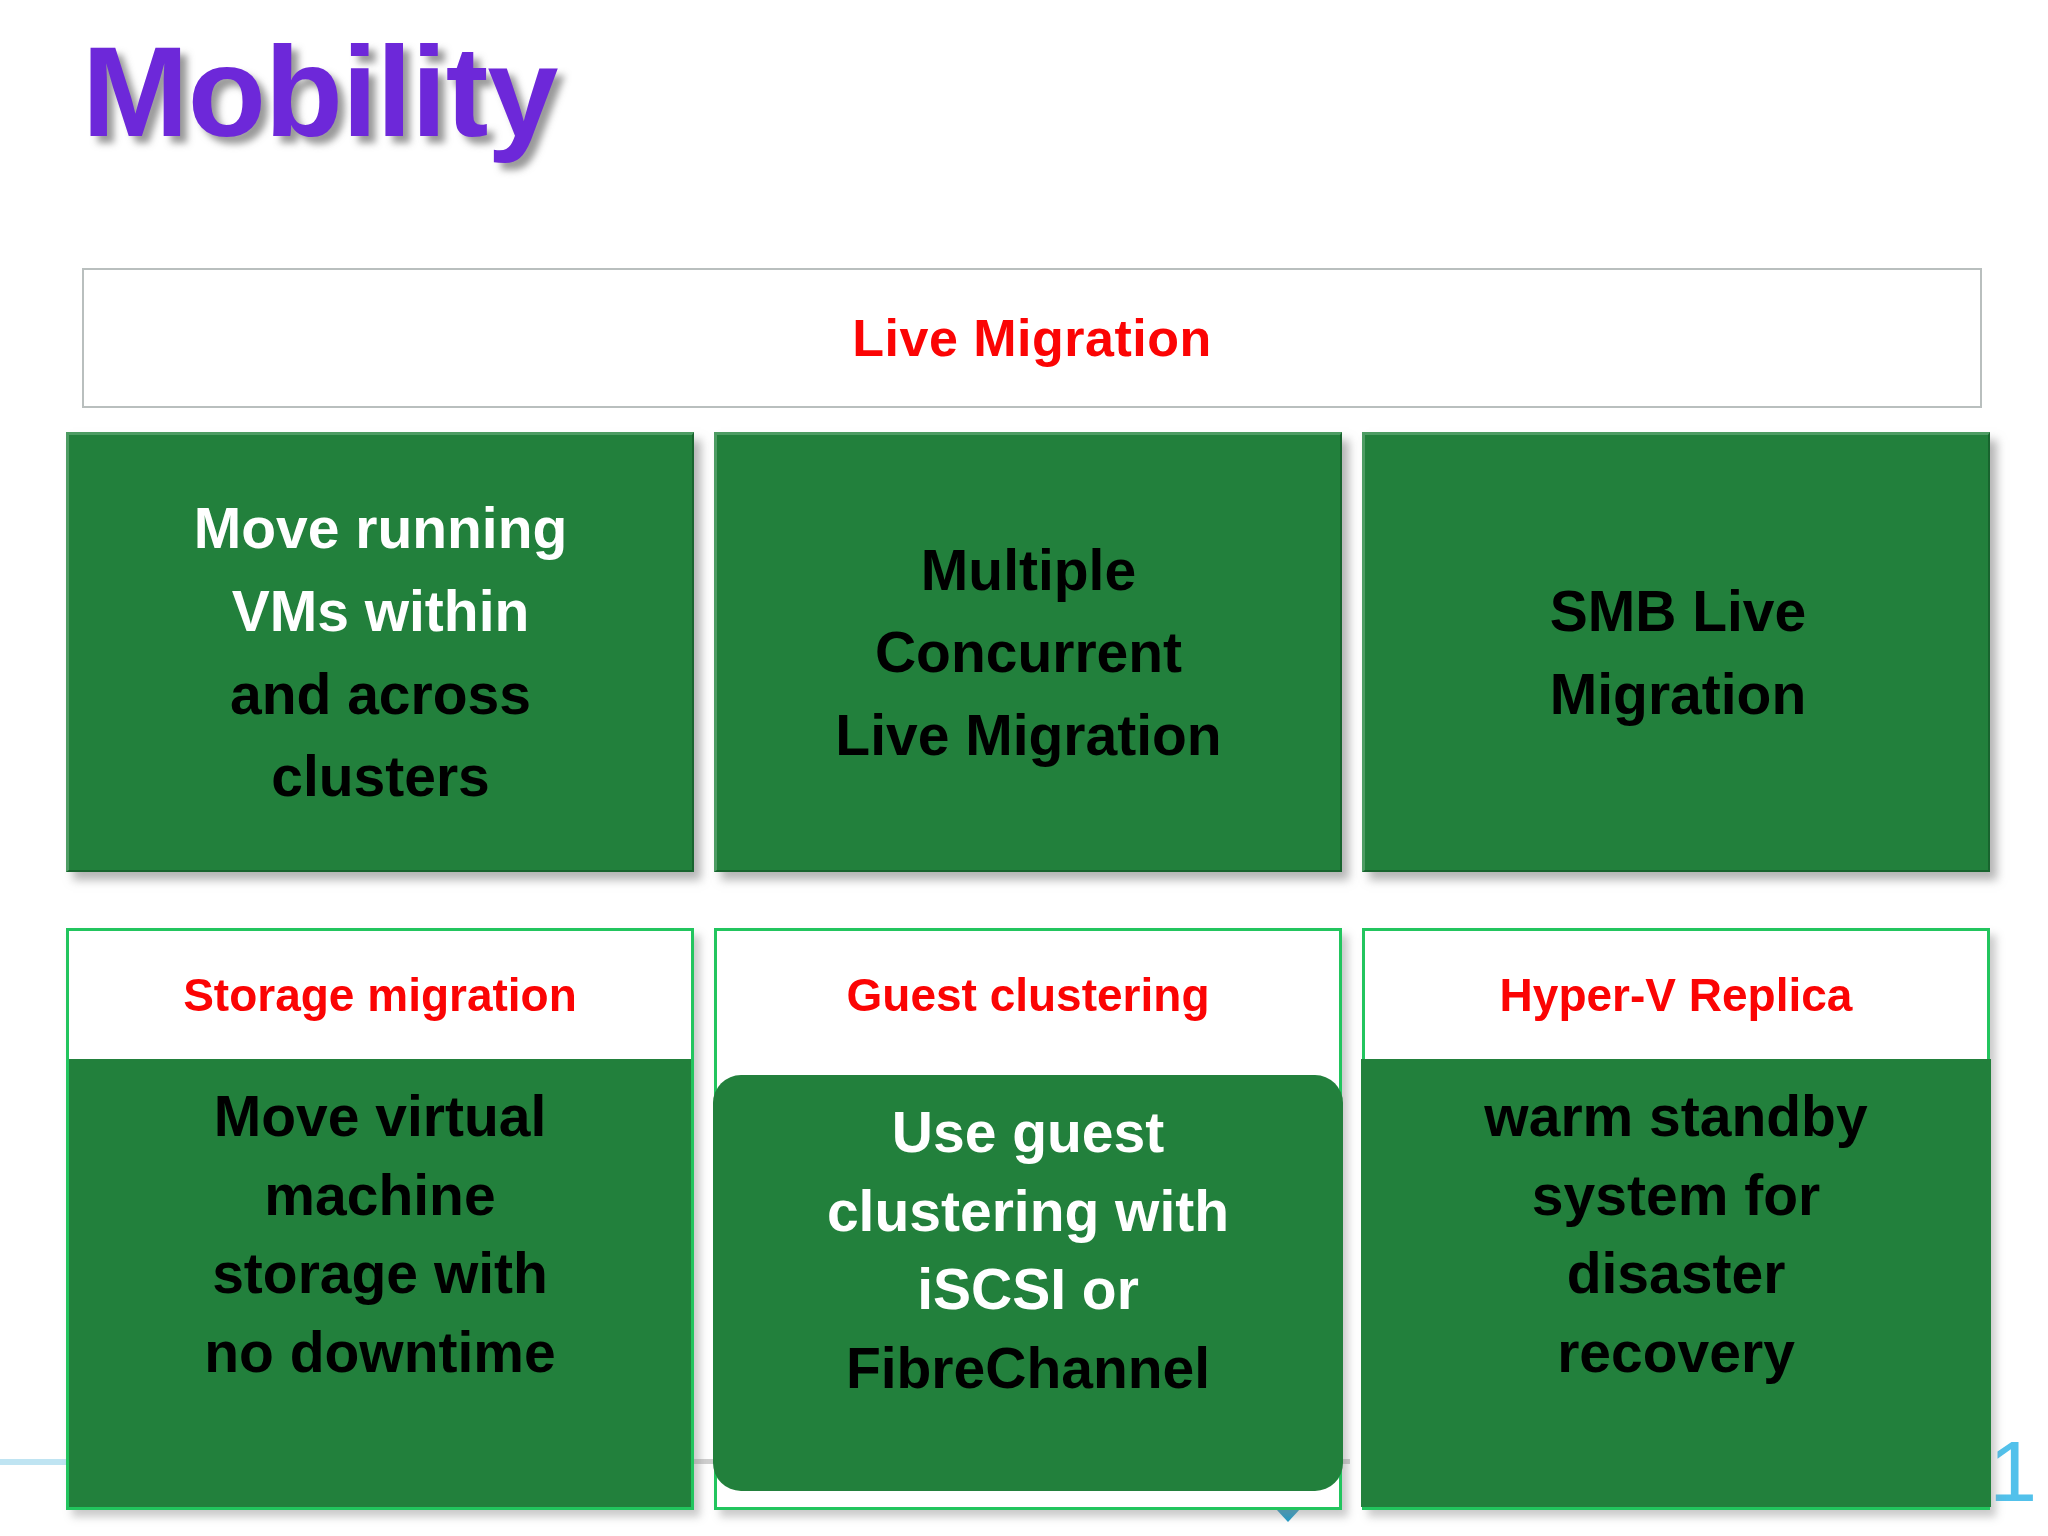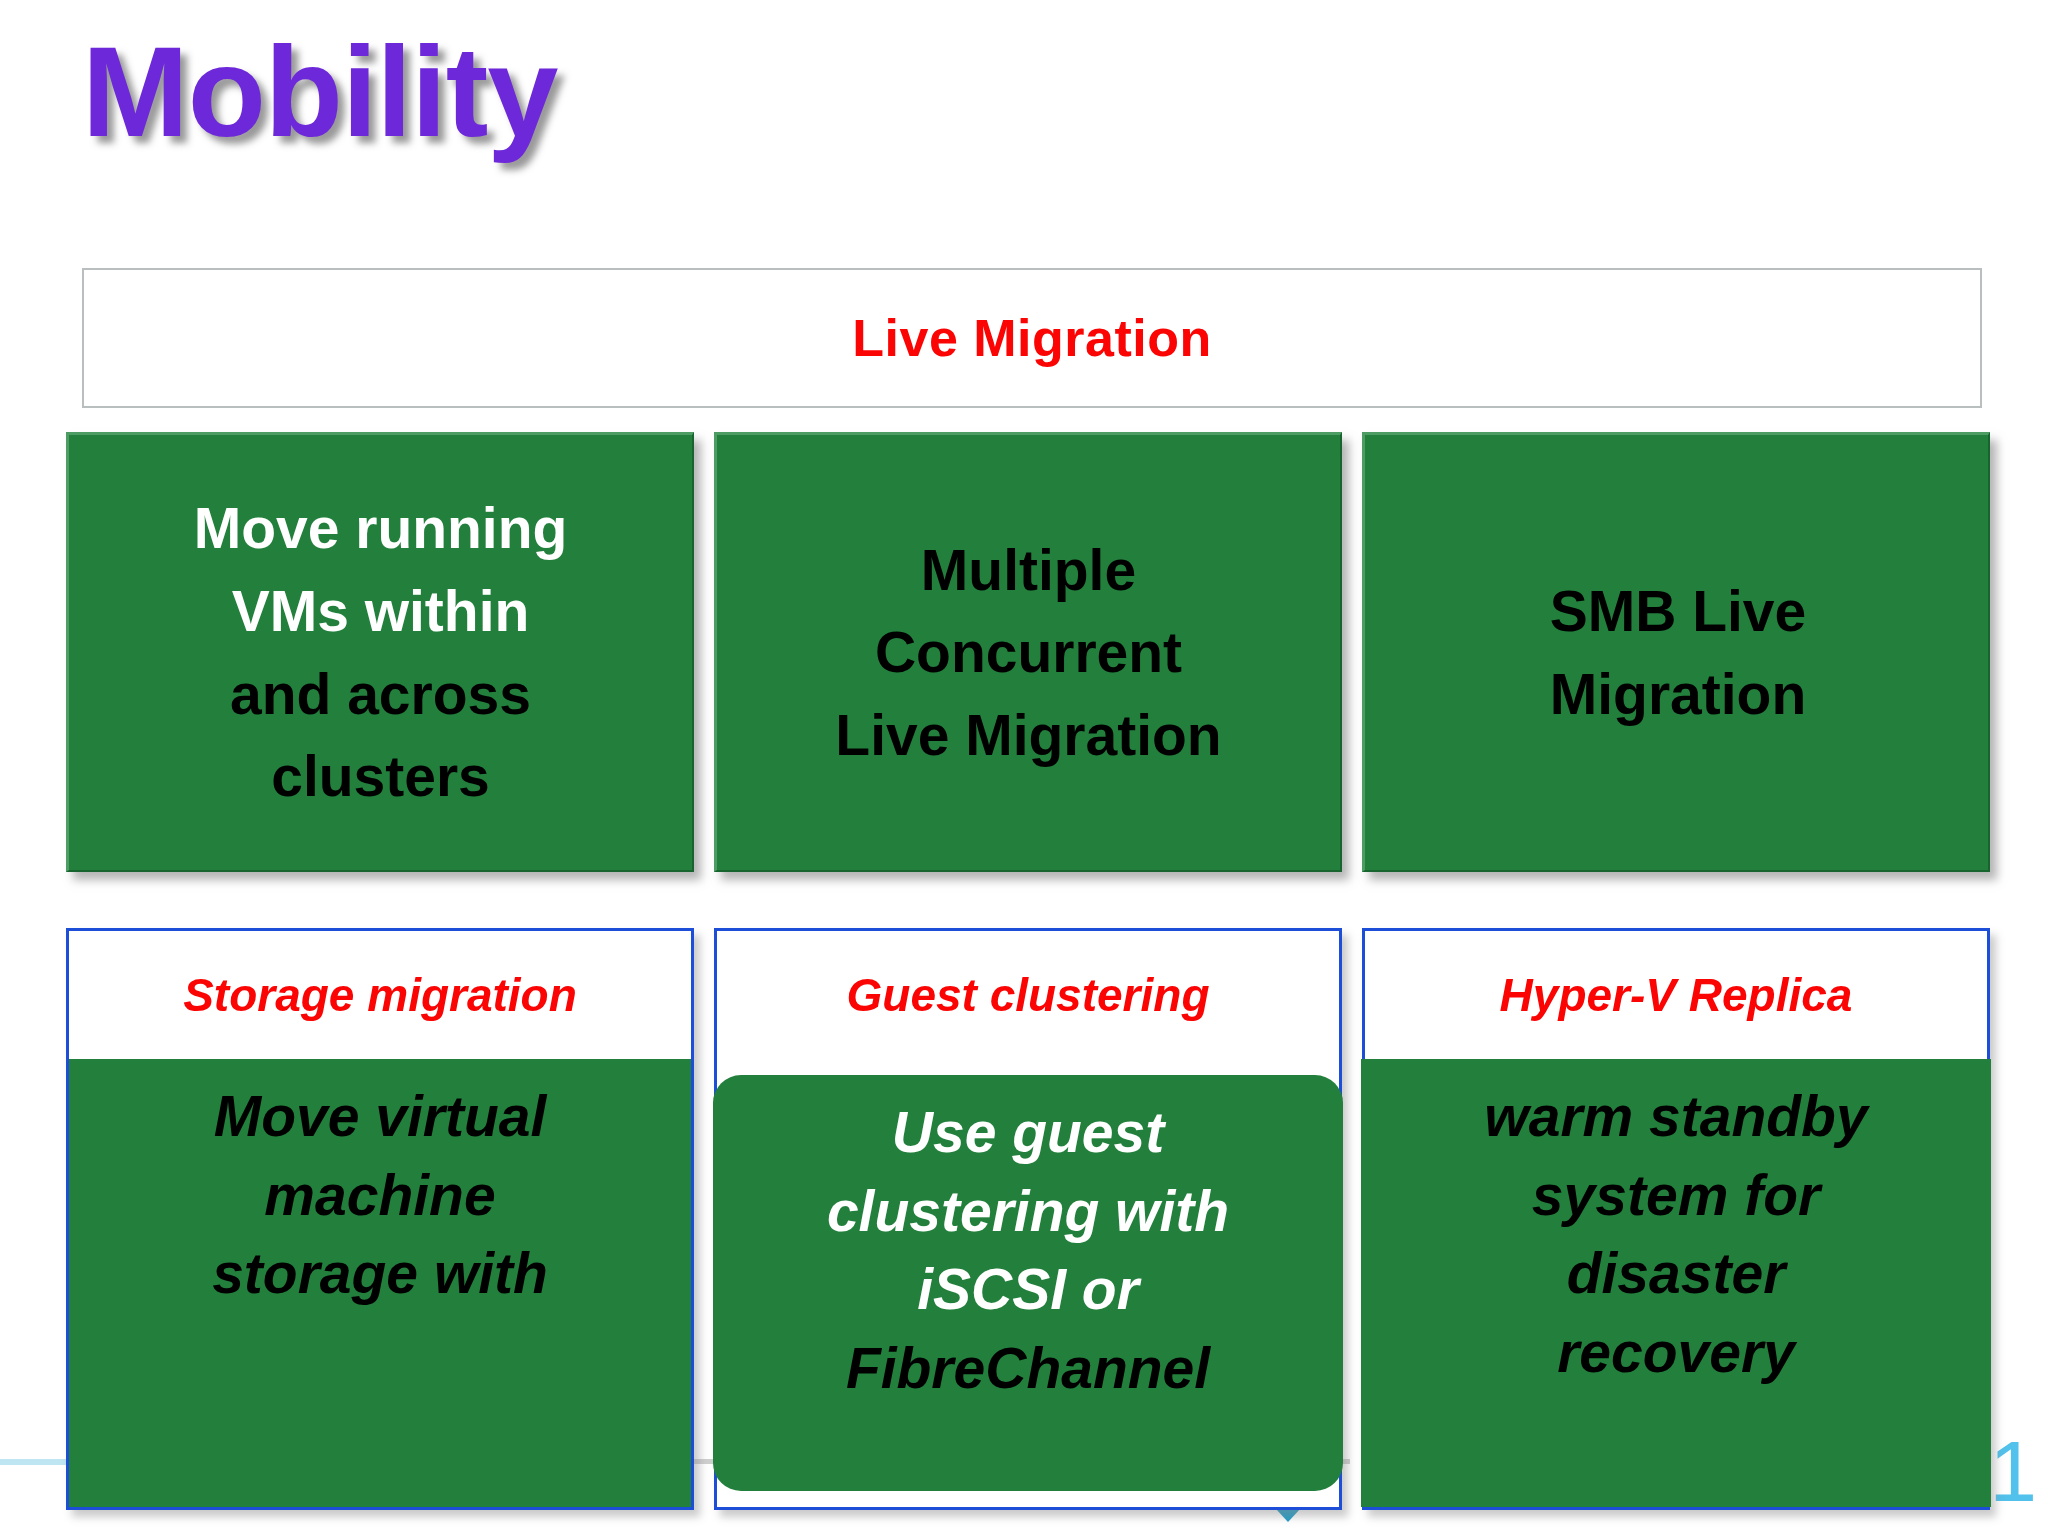--- a/index.html
+++ b/index.html
@@ -96,24 +96,24 @@
   
   .row-bottom {
     position: absolute; left: 66px; top: 928px;
     width: 1928px; height: 582px;
     display: flex; gap: 20px;
   }
   .ycard {
     position: relative;
     flex: 0 0 628px;
     background: #ffffff;
-    border: 3px solid #1d4ed8;
+    border: 3px solid #22c55e;
     box-sizing: border-box;
     box-shadow: 6px 7px 8px rgba(140,140,140,.45);
-    display: flex; flex-direction: column; font-style: italic;
+    display: flex; flex-direction: column;
   }
   .ycard-head {
     height: 128px; flex: 0 0 128px;
     display: flex; align-items: center; justify-content: center;
     background: #ffffff;
   }
   .ycard-head-label {
     font-size: 46px; font-weight: 700; color: #fb0404;
     white-space: nowrap;
   }
@@ -173,20 +173,21 @@
 <div class="row-bottom">
 
   <div class="ycard b1">
     <div class="ycard-head">
       <div class="ycard-head-label">Storage migration</div>
     </div>
     <div class="ycard-body">
       <div class="ln k">Move virtual</div>
       <div class="ln k">machine</div>
       <div class="ln k">storage with</div>
+      <div class="ln k">no downtime</div>
     </div>
   </div>
 
   <div class="ycard b2">
     <div class="ycard-head">
       <div class="ycard-head-label">Guest clustering</div>
     </div>
     <div class="ycard-body">
       <div class="ln w">Use guest</div>
       <div class="ln w">clustering with</div>

